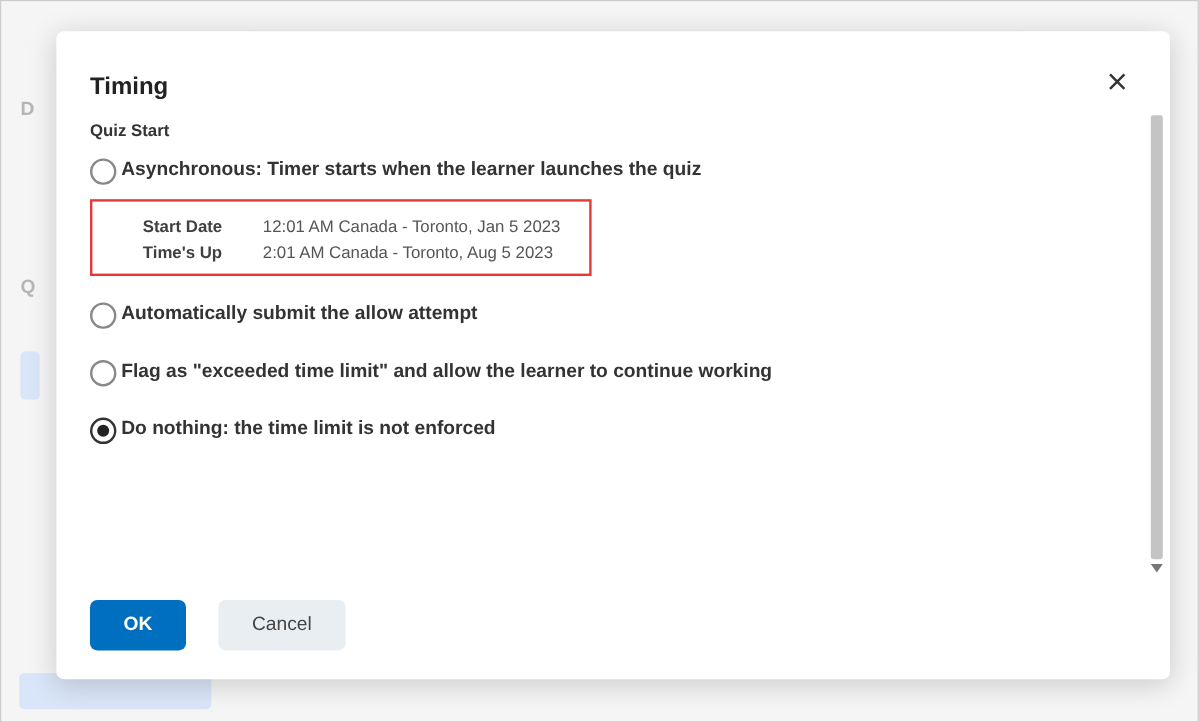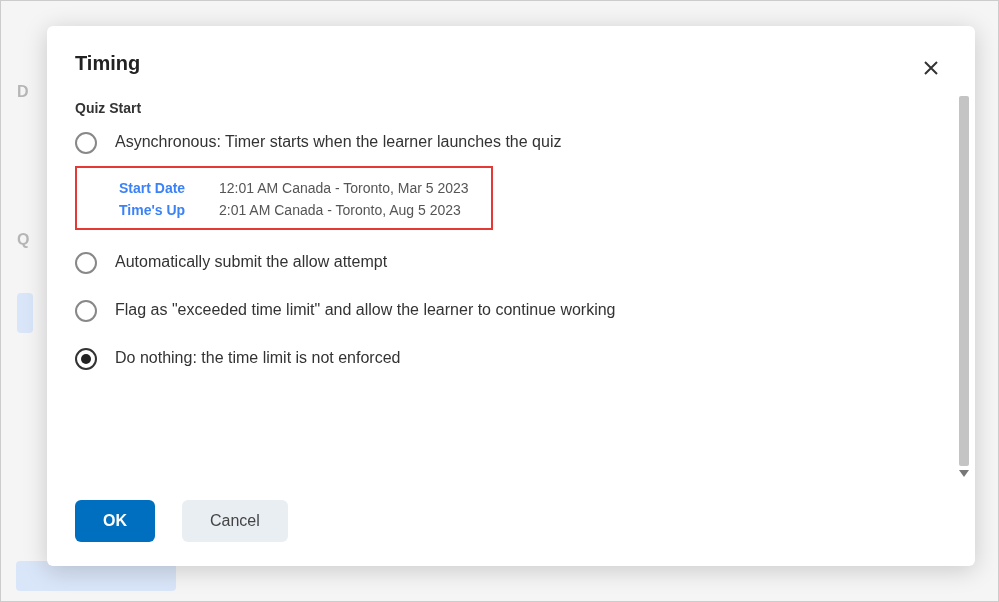--- a/index.html
+++ b/index.html
@@ -30,21 +30,21 @@
       left: 46px; top: 25px;
       width: 928px; height: 540px;
       background: #fff;
       border-radius: 6px;
       box-shadow: 0 4px 24px rgba(0,0,0,0.18);
       display: flex; flex-direction: column;
     }
 
     .modal-header {
       padding: 26px 28px 10px 28px;
-      display: flex; align-items: flex-start; justify-content: space-between; gap: 28px;
+      display: flex; align-items: flex-end; justify-content: space-between; gap: 28px;
     }
     .modal-title { font-size: 20px; font-weight: 700; color: #222; }
 
     .close-btn {
       width: 32px; height: 32px; display: flex; align-items: center; justify-content: center;
       cursor: pointer; border: none; background: transparent; color: #333;
     }
     .close-btn svg { width: 16px; height: 16px; stroke: #333; stroke-width: 2; }
 
     .modal-body {
@@ -65,22 +65,22 @@
       border-left: 5px solid transparent; border-right: 5px solid transparent;
       border-top: 7px solid #777;
     }
 
     .section-title {
       font-size: 14px; font-weight: 700; color: #333;
       margin-top: 6px; margin-bottom: 8px;
     }
 
     .radio-row {
-      display: flex; align-items: flex-start; gap: 18px;
-      padding: 6px 0; cursor: pointer;
+      display: flex; align-items: flex-start; gap: 4px;
+      padding: 6px 0; cursor: pointer; font-weight: bold;
     }
     .radio-outer {
       width: 22px; height: 22px; border: 2px solid #888; border-radius: 50%;
       display: flex; align-items: center; justify-content: center; flex: none;
       margin-top: 2px;
     }
     .radio-outer.selected { border-color: #333; }
     .radio-inner {
       width: 10px; height: 10px; background: #222; border-radius: 50%;
     }
@@ -95,21 +95,21 @@
     .highlight-box .radio-row { padding-top: 0; }
     .highlight-box .radio-outer { position: relative; }
     .cursor-icon {
       position: absolute; left: 8px; top: 10px; width: 14px; height: 16px;
     }
     .details-grid {
       margin-left: 36px; margin-top: 6px;
       display: grid; grid-template-columns: 96px auto; row-gap: 6px; column-gap: 4px;
       font-size: 14px; color: #555;
     }
-    .details-grid .k { font-weight: 700; color: #3b82f6; }
+    .details-grid .k { font-weight: 700; color: #404040; }
 
     .options-2 .radio-row + .radio-row { margin-top: 12px; }
 
     .modal-footer {
       padding: 14px 28px 24px 28px;
       display: flex; align-items: center; gap: 27px;
     }
     .btn {
       height: 42px; padding: 0 28px; border-radius: 6px; font-size: 16px;
       border: none; cursor: pointer;
@@ -147,21 +147,21 @@
     <div class="section-title">Quiz Start</div>
 
     <div class="radio-row">
       <div class="radio-outer"></div>
       <div class="radio-label">Asynchronous: Timer starts when the learner launches the quiz</div>
     </div>
 
     <div class="highlight-box">
       <div class="details-grid">
         <div class="k">Start Date</div>
-        <div>12:01 AM Canada - Toronto, Mar 5 2023</div>
+        <div>12:01 AM Canada - Toronto, Jan 5 2023</div>
         <div class="k">Time's Up</div>
         <div>2:01 AM Canada - Toronto, Aug 5 2023</div>
       </div>
     </div>
 
 
     <div class="options-2">
       <div class="radio-row">
         <div class="radio-outer"></div>
         <div class="radio-label">Automatically submit the allow attempt</div>

